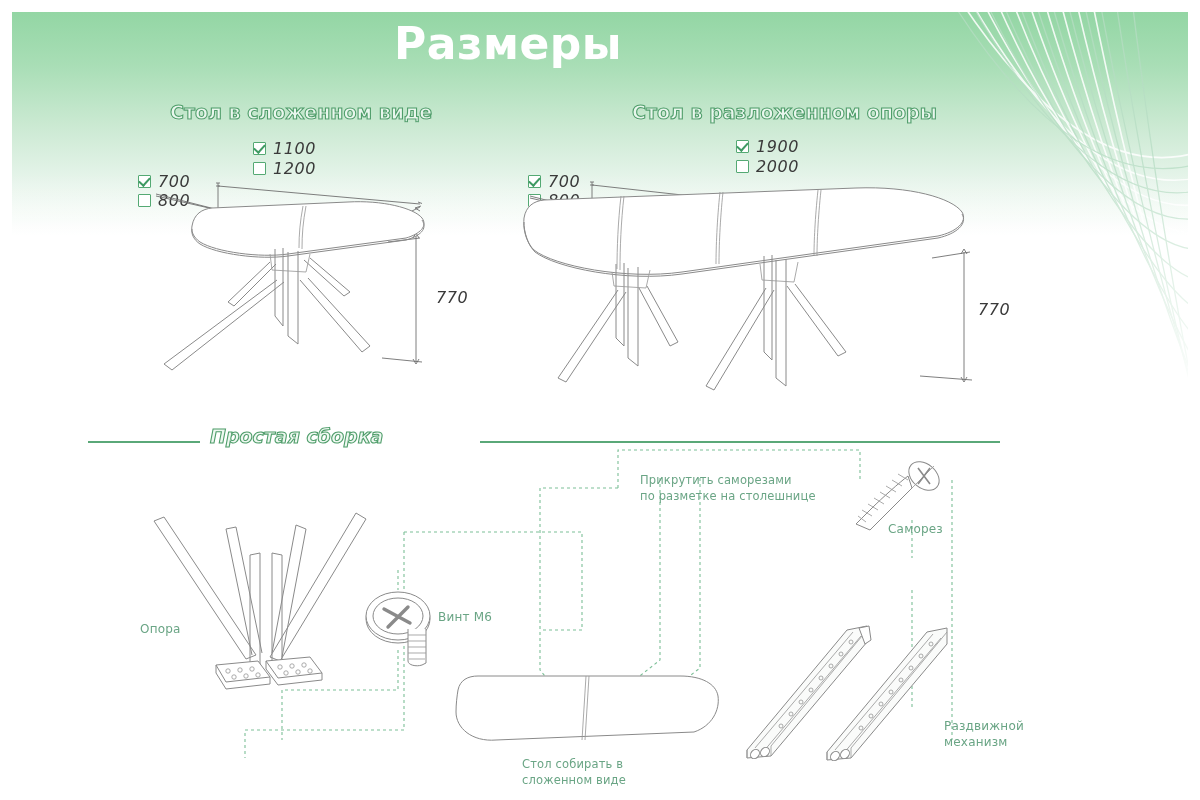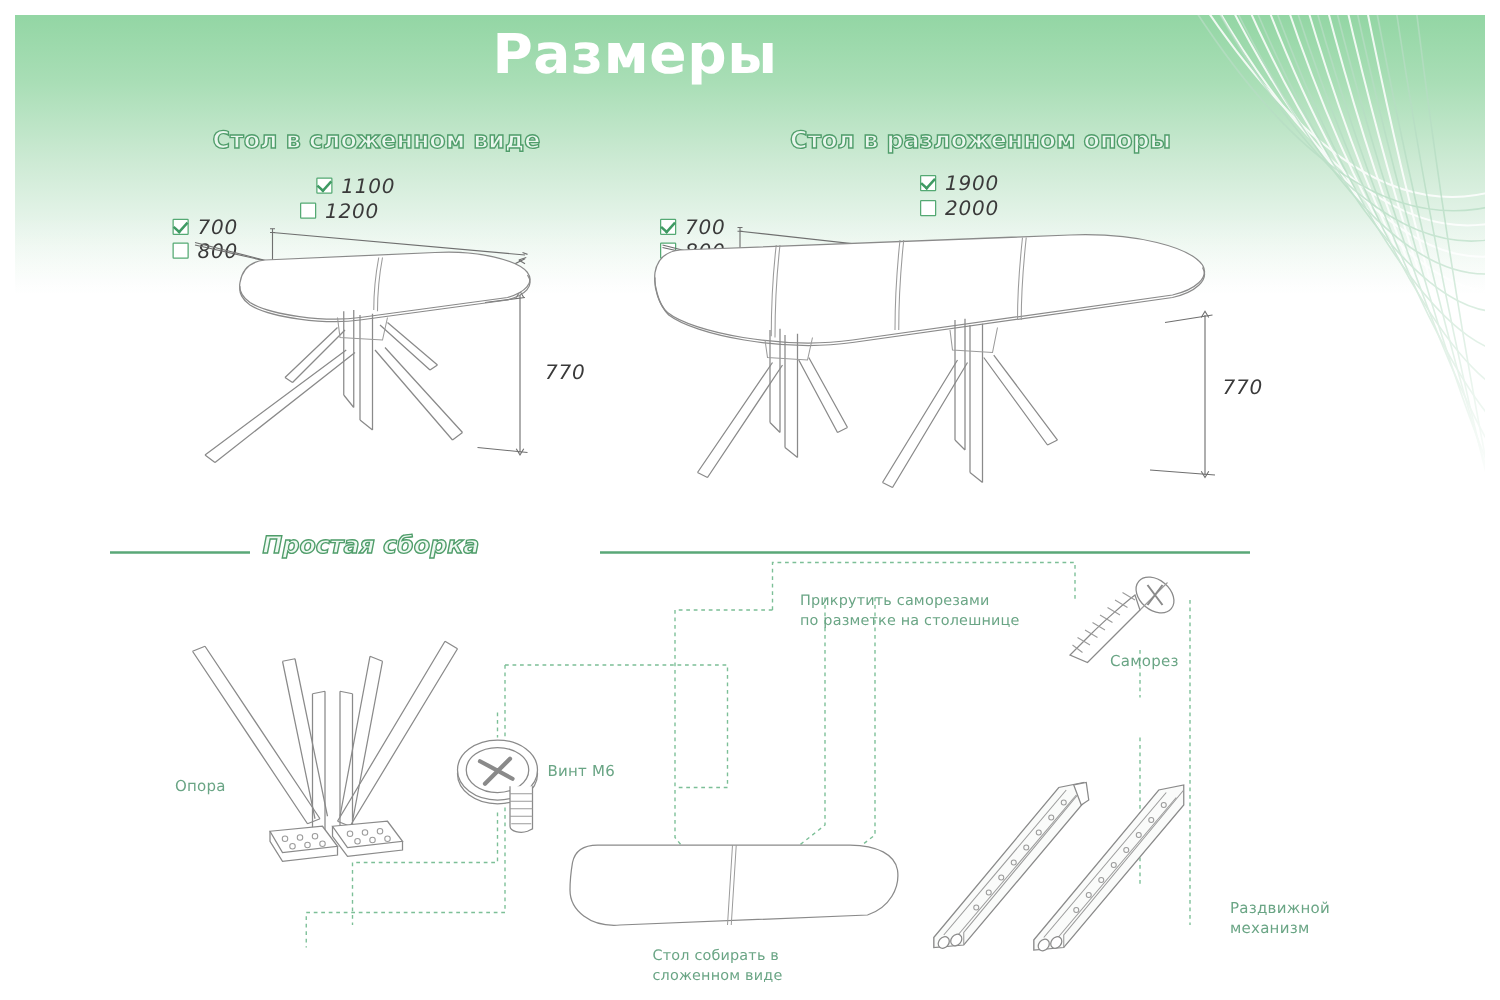--- a/index.html
+++ b/index.html
@@ -131,21 +131,21 @@
   </div>
   <div class="optrow" style="left:138px;top:191px;">
     <span class="cbx"></span>
     <span class="dim" style="position:static;">800</span>
   </div>
 
   <div class="optrow" style="left:253px;top:139px;">
     <span class="cbx on"></span>
     <span class="dim" style="position:static;">1100</span>
   </div>
-  <div class="optrow" style="left:240px;top:159px;">
+  <div class="optrow" style="left:253px;top:159px;">
     <span class="cbx"></span>
     <span class="dim" style="position:static;">1200</span>
   </div>
 
   <div class="dim" style="left:436px;top:288px;">770</div>
 
   <svg style="position:absolute;left:120px;top:130px;" width="360" height="260" viewBox="0 0 360 260">
 
     <g class="dimln">
       <path d="M98,53 L98,78"></path>
@@ -398,17 +398,17 @@
           <circle cx="136" cy="116" r="2"></circle>
         <circle cx="146" cy="104" r="2"></circle>
           <circle cx="156" cy="92" r="2"></circle>
         <circle cx="166" cy="80" r="2"></circle>
           <circle cx="176" cy="68" r="2"></circle>
         <circle cx="186" cy="56" r="2"></circle>
           <circle cx="196" cy="44" r="2"></circle>
       </g>
     </g>
   </svg>
-  <div class="plabel" style="left:984px;top:718px;">Раздвижной
+  <div class="plabel" style="left:944px;top:718px;">Раздвижной
 механизм</div>
 
   <div class="whiteframe"></div>
 </div>
 
 </body></html>

